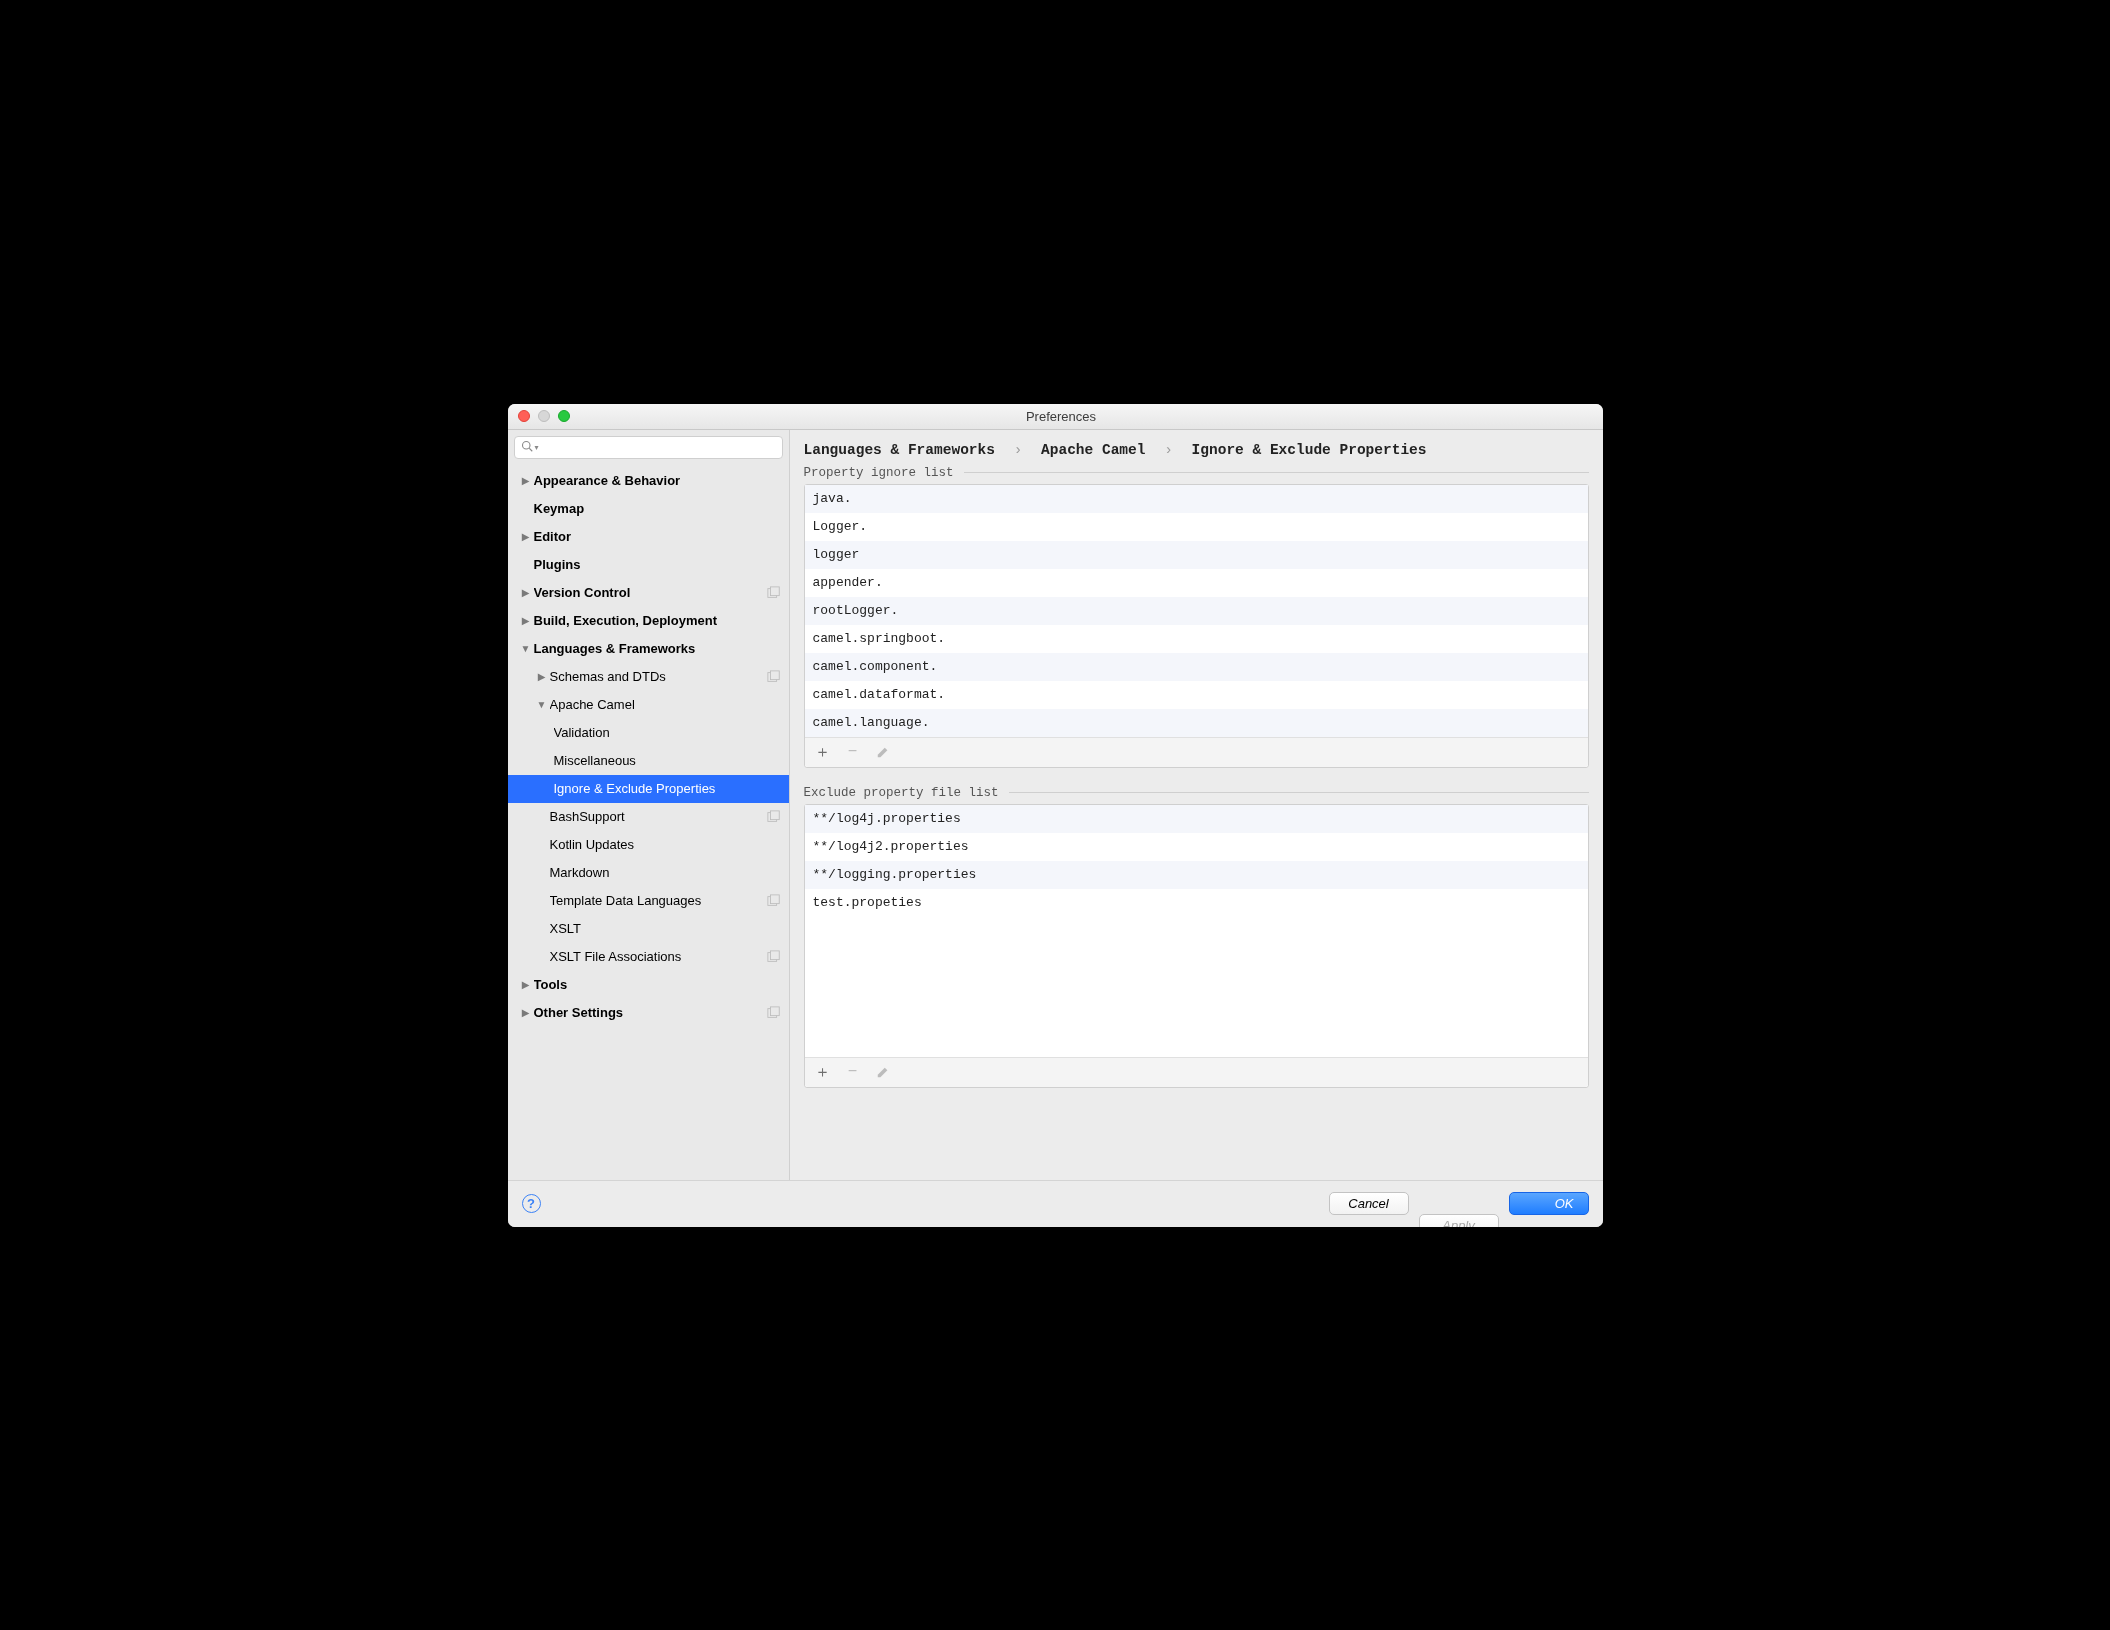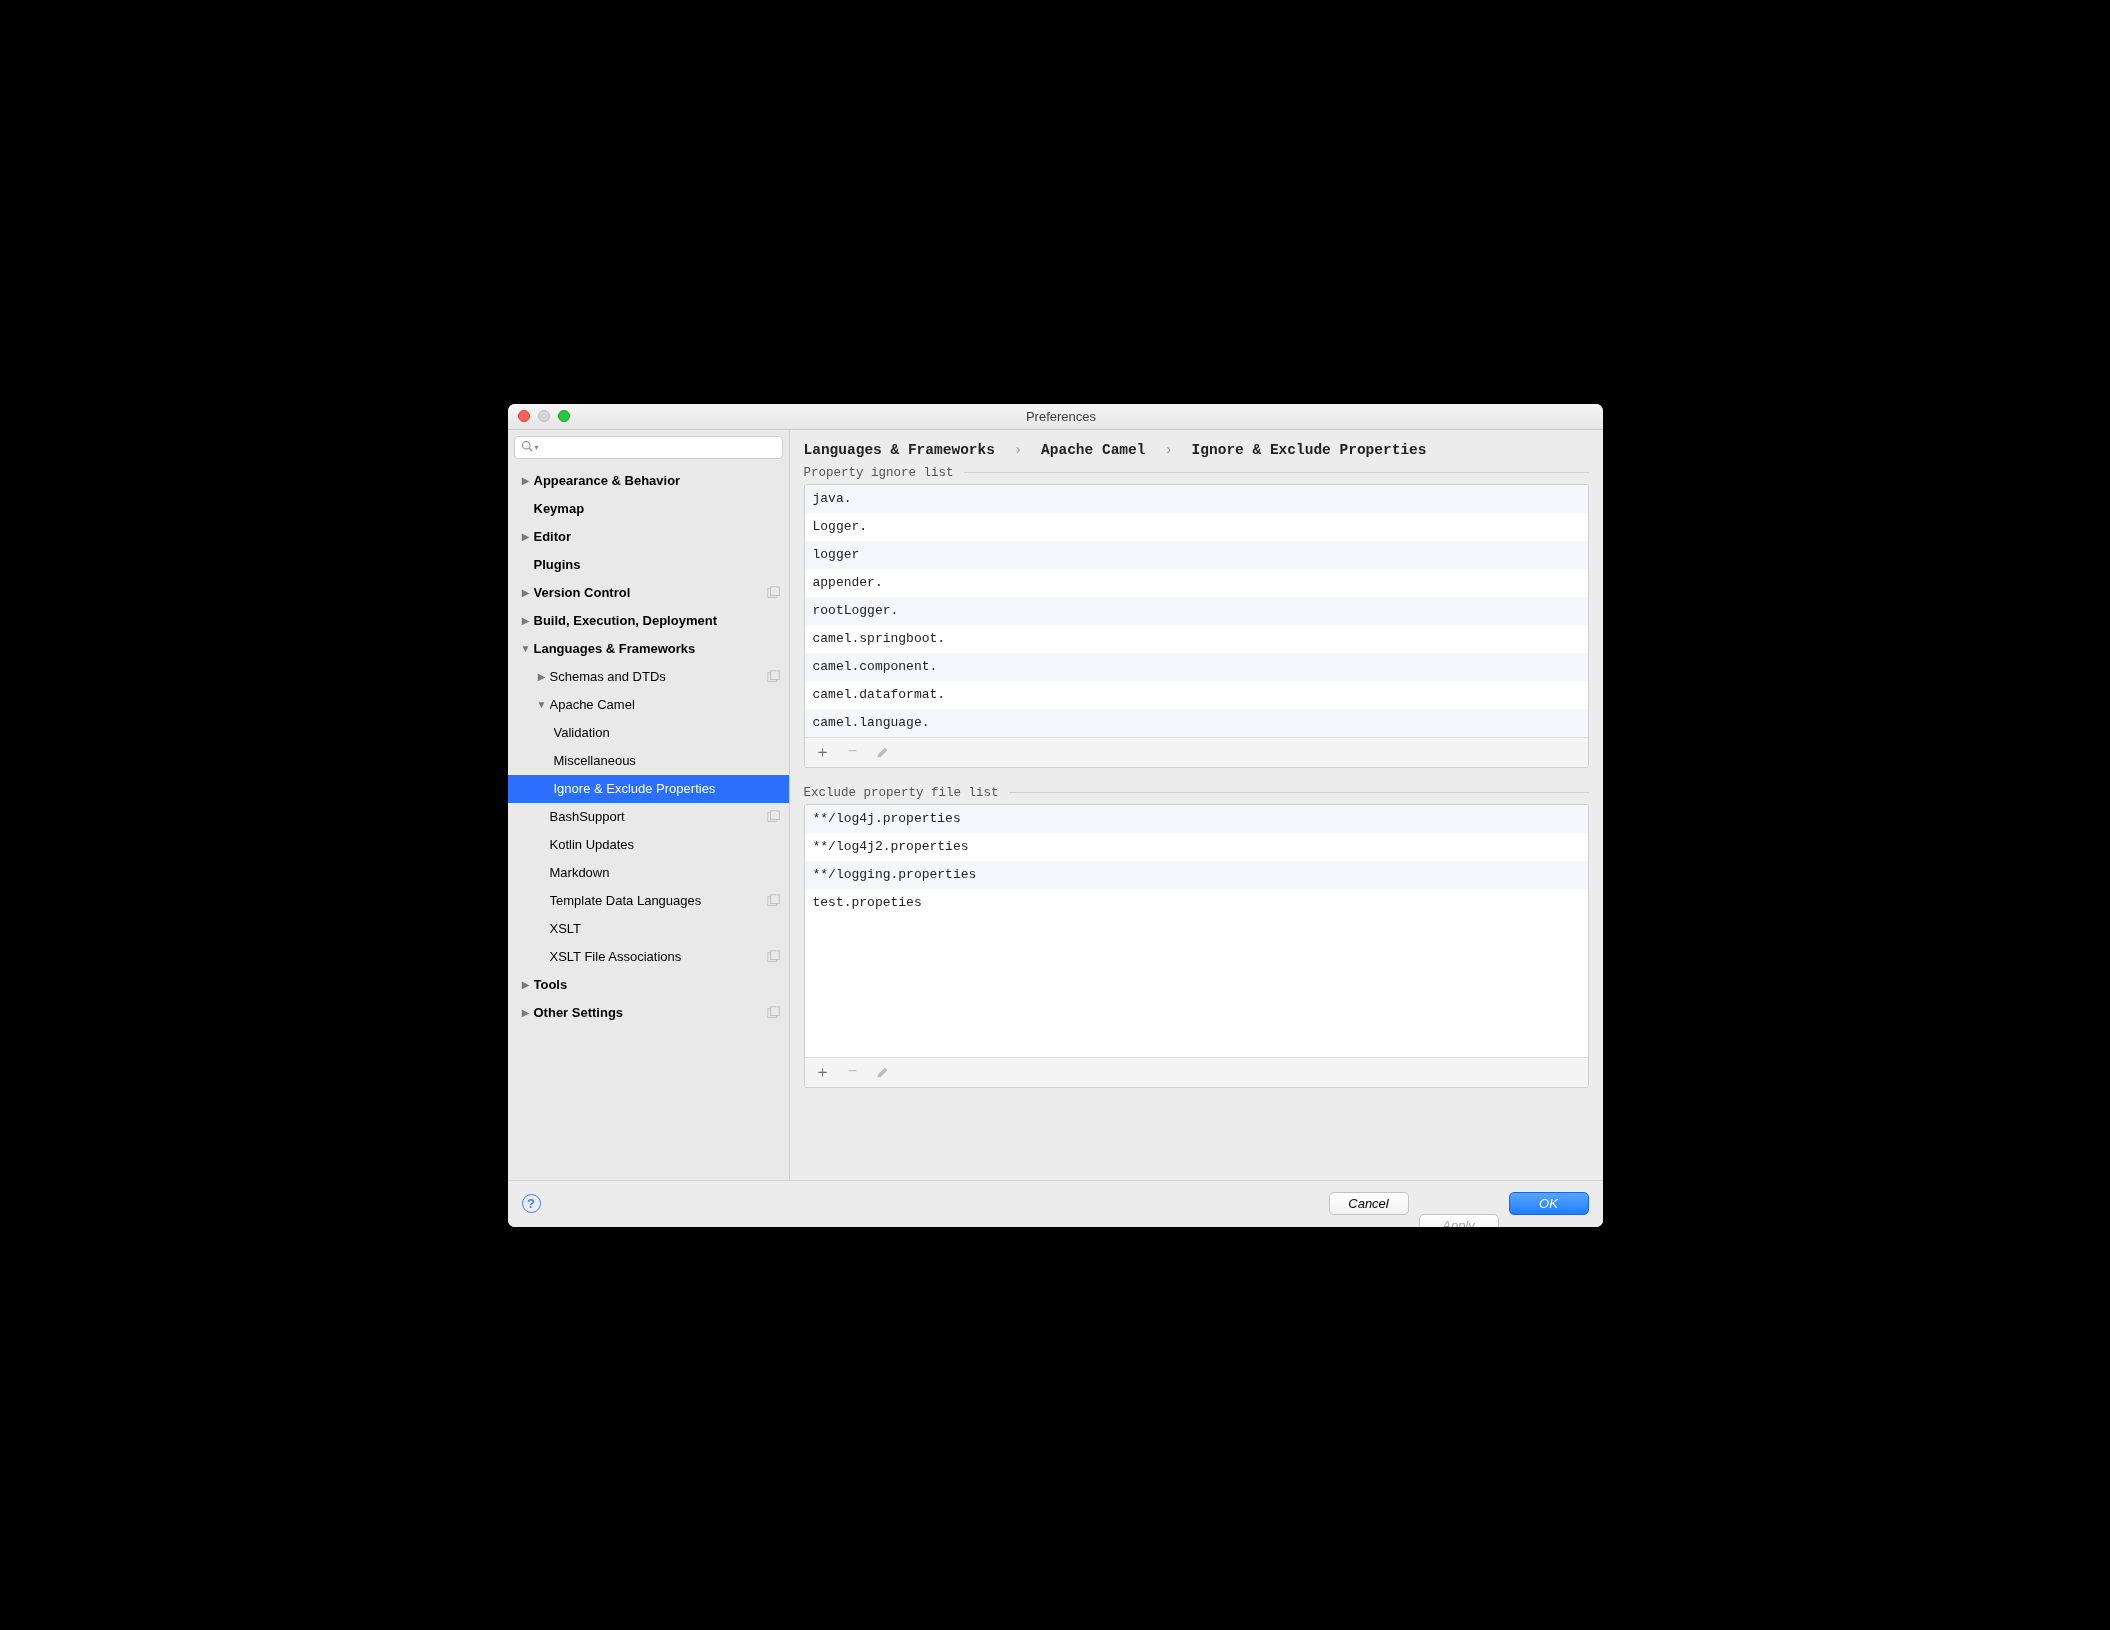--- a/index.html
+++ b/index.html
@@ -128,20 +128,21 @@
 .spacer { flex: 1; }
 .btn {
   height: 23px; min-width: 80px; padding: 0 14px; border-radius: 5px;
   border: 1px solid #c3c3c3; background: linear-gradient(#ffffff,#f2f2f2);
   font-size: 13px; cursor: pointer; font-style: italic;
 }
 .btn.disabled { color: #a8a8a8; cursor: default; margin-top: 44px; }
 .btn.primary {
   background: linear-gradient(#5aa6ff,#1f7dff); border: 1px solid #1765e6;
   color: #fff;
+  text-align: right;
 }
 .proj-icon svg { width: 14px; height: 14px; }
 </style>
 </head>
 <body>
 
 <div class="window">
   <div class="titlebar">
     <div class="traffic">
       <div class="tl red"></div>

